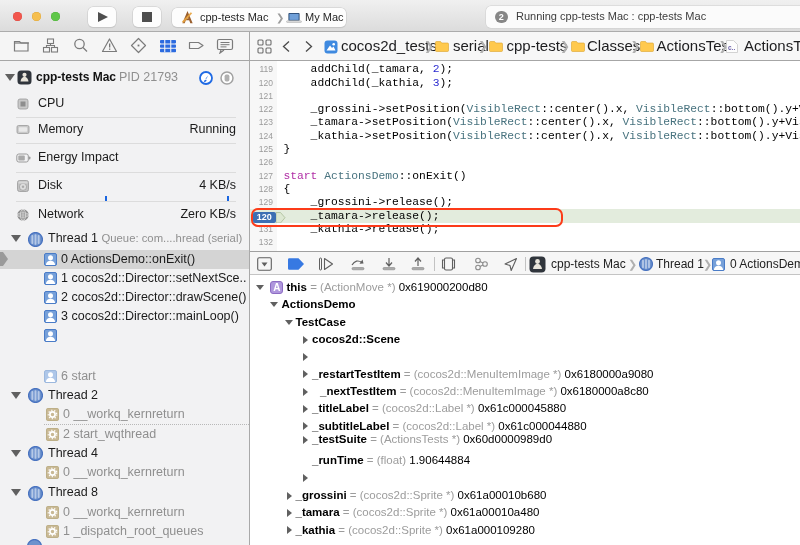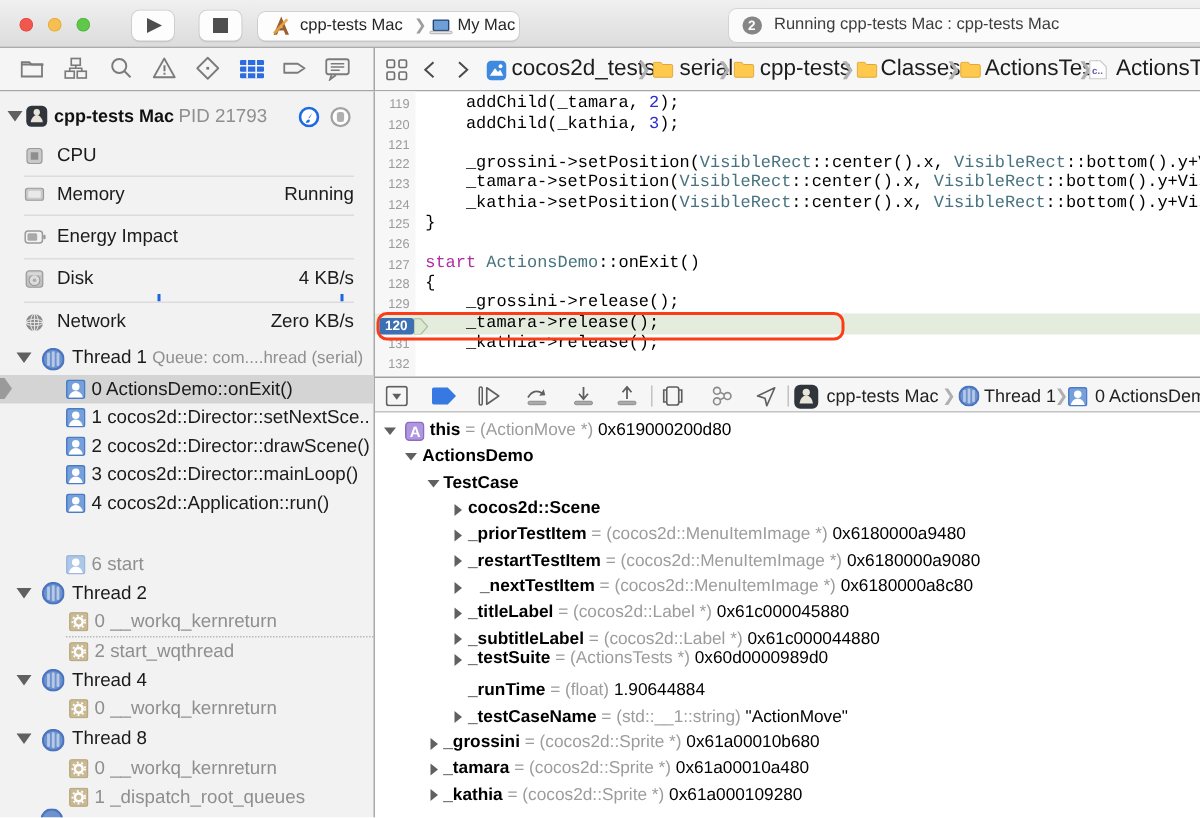--- a/index.html
+++ b/index.html
@@ -318,21 +318,20 @@
         <path d="M1.8 12 Q2.6 7.9 6.5 7.6 Q10.4 7.9 11.2 12 Z" fill="#fff"></path>
       </svg>
     <span class="slabel" style="left:61px">3 cocos2d::Director::mainLoop()</span>
   </div>
   <div class="srow" style="top:265px">
     <svg class="a" style="left:44px;top:3px" width="13" height="13" viewBox="0 0 13 13">
         <rect x="0.5" y="0.5" width="12" height="12" rx="1.5" fill="#76a0d9" stroke="#4a7cc7" stroke-width="1"></rect>
         <circle cx="6.5" cy="4.8" r="2.5" fill="#fff"></circle>
         <path d="M1.8 12 Q2.6 7.9 6.5 7.6 Q10.4 7.9 11.2 12 Z" fill="#fff"></path>
       </svg>
-    <span class="slabel" style="left:61px">4 cocos2d::Application::run()</span>
   </div>
   <div class="srow" style="top:305.5px">
     <svg class="a" style="left:44px;top:3px" width="13" height="13" viewBox="0 0 13 13">
         <rect x="0.5" y="0.5" width="12" height="12" rx="1.5" fill="#aec7e9" stroke="#9cb8dd" stroke-width="1"></rect>
         <circle cx="6.5" cy="4.8" r="2.5" fill="#fff"></circle>
         <path d="M1.8 12 Q2.6 7.9 6.5 7.6 Q10.4 7.9 11.2 12 Z" fill="#fff"></path>
       </svg>
     <span class="slabel sgray" style="left:61px">6 start</span>
   </div>
   <div class="srow" style="top:324.5px">
@@ -540,21 +539,20 @@
   <div class="vrow" style="top:36.7px">
       <span class="tri trid a" style="left:34.5px;top:6px"></span>
       <span class="a vt" style="left:45.5px"><span class="vb">TestCase</span></span>
     </div>
   <div class="vrow" style="top:54.0px">
       <span class="tri trir a" style="left:53.0px;top:4.5px"></span>
       <span class="a vt" style="left:62px"><span class="vb">cocos2d::Scene</span></span>
     </div>
   <div class="vrow" style="top:71.3px">
       <span class="tri trir a" style="left:53.0px;top:4.5px"></span>
-      <span class="a vt" style="left:62px"><span class="vb">_priorTestItem</span><span class="vg"> = (cocos2d::MenuItemImage *) </span><span class="vv">0x6180000a9480</span></span>
     </div>
   <div class="vrow" style="top:88.7px">
       <span class="tri trir a" style="left:53.0px;top:4.5px"></span>
       <span class="a vt" style="left:62px"><span class="vb">_restartTestItem</span><span class="vg"> = (cocos2d::MenuItemImage *) </span><span class="vv">0x6180000a9080</span></span>
     </div>
   <div class="vrow" style="top:106.0px">
       <span class="tri trir a" style="left:53.0px;top:4.5px"></span>
       <span class="a vt" style="left:70px"><span class="vb">_nextTestItem</span><span class="vg"> = (cocos2d::MenuItemImage *) </span><span class="vv">0x6180000a8c80</span></span>
     </div>
   <div class="vrow" style="top:123.3px">
@@ -567,21 +565,20 @@
     </div>
   <div class="vrow" style="top:154px">
       <span class="tri trir a" style="left:53.0px;top:4.5px"></span>
       <span class="a vt" style="left:62px"><span class="vb">_testSuite</span><span class="vg"> = (ActionsTests *) </span><span class="vv">0x60d0000989d0</span></span>
     </div>
   <div class="vrow" style="top:175.3px">
       <span class="a vt" style="left:62px"><span class="vb">_runTime</span><span class="vg"> = (float) </span><span class="vv">1.90644884</span></span>
     </div>
   <div class="vrow" style="top:192.7px">
       <span class="tri trir a" style="left:53.0px;top:4.5px"></span>
-      <span class="a vt" style="left:62px"><span class="vb">_testCaseName</span><span class="vg"> = (std::__1::string) </span><span class="vv">"ActionMove"</span></span>
     </div>
   <div class="vrow" style="top:210.0px">
       <span class="tri trir a" style="left:37.0px;top:4.5px"></span>
       <span class="a vt" style="left:45.5px"><span class="vb">_grossini</span><span class="vg"> = (cocos2d::Sprite *) </span><span class="vv">0x61a00010b680</span></span>
     </div>
   <div class="vrow" style="top:227.3px">
       <span class="tri trir a" style="left:37.0px;top:4.5px"></span>
       <span class="a vt" style="left:45.5px"><span class="vb">_tamara</span><span class="vg"> = (cocos2d::Sprite *) </span><span class="vv">0x61a00010a480</span></span>
     </div>
   <div class="vrow" style="top:244.7px">

